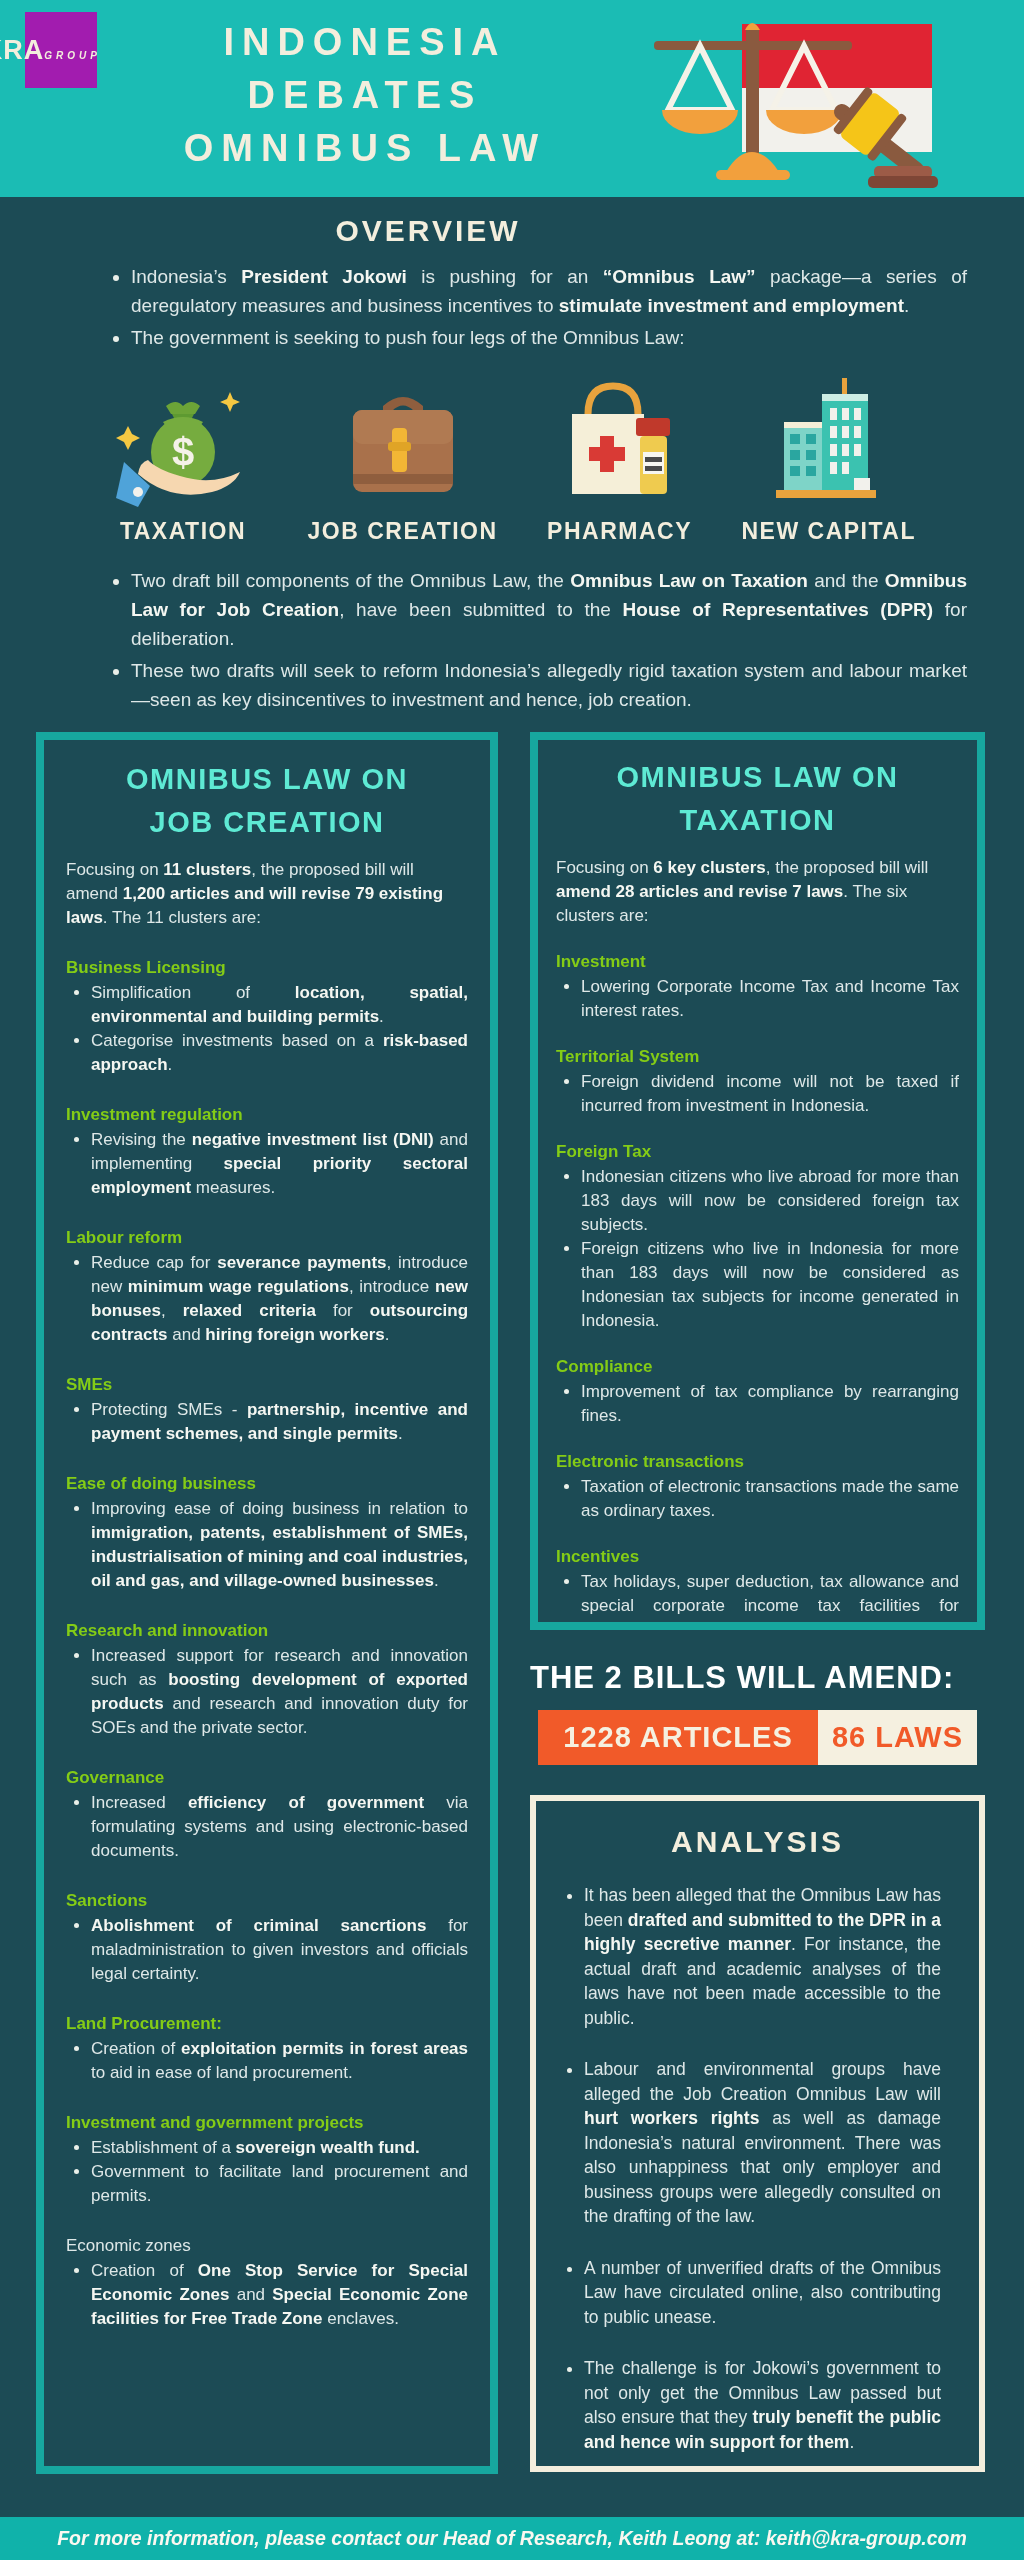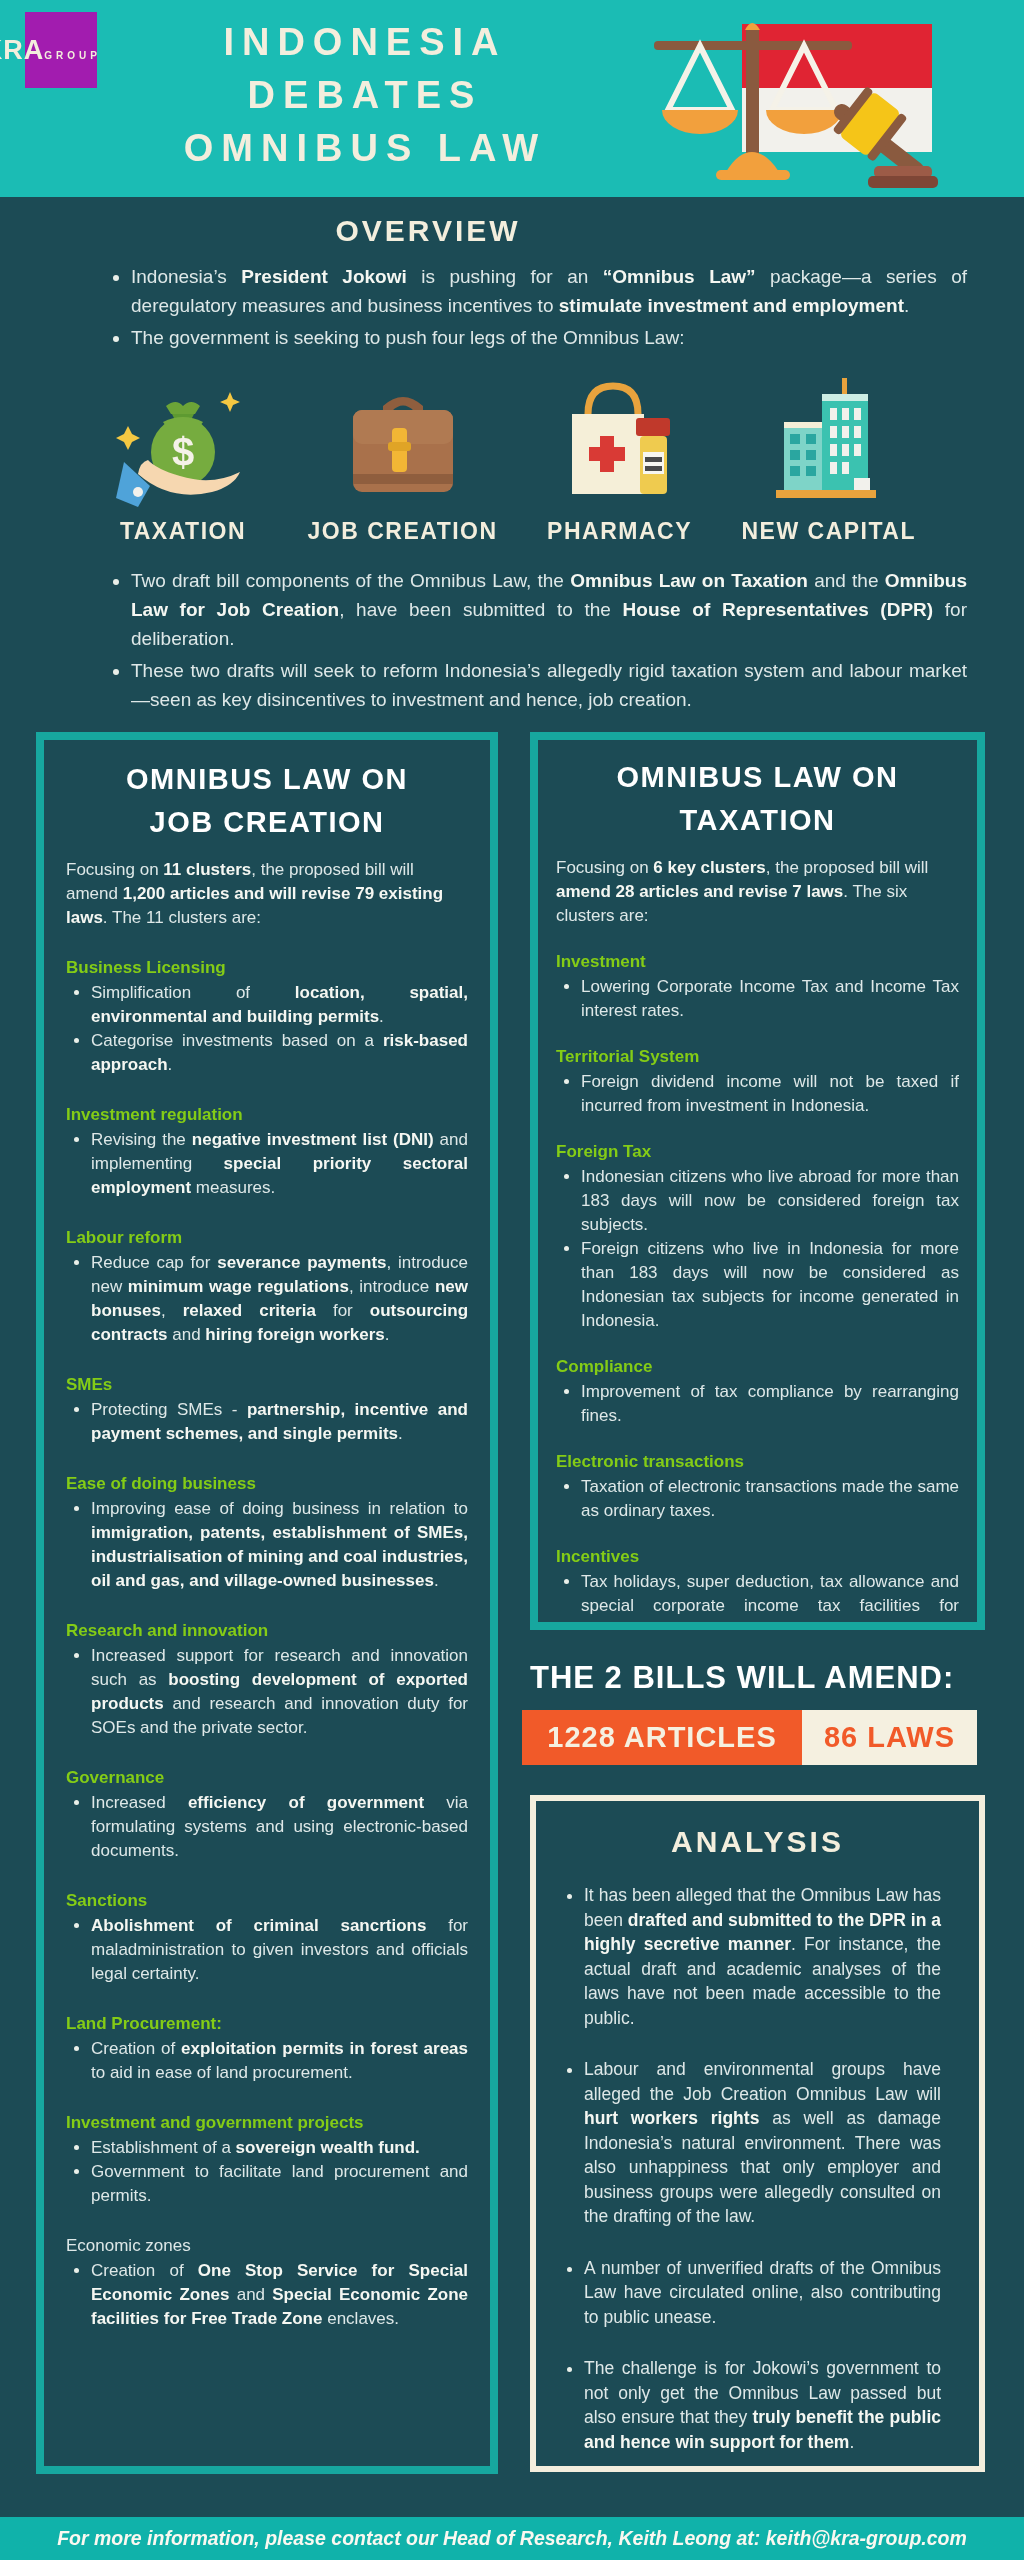--- a/index.html
+++ b/index.html
@@ -4,21 +4,21 @@
 <style>
   html,body{margin:0;padding:0;background:#0e2a30;}
   .page{position:relative;width:1024px;height:2560px;background:#1C4B55;overflow:hidden;
         font-family:"Liberation Sans",sans-serif;margin:0 auto;}
 
   
   .header{position:absolute;left:0;top:0;width:1024px;height:197px;background:#1BBCB4;}
   .logo{position:absolute;left:25px;top:12px;width:72px;height:76px;background:#a21caf;
         display:flex;align-items:center;justify-content:flex-end;color:#F3EEDD;}
   .logo .l1{font-size:27px;font-weight:bold;letter-spacing:1px;line-height:28px;}
-  .logo .l2{font-size:10px;font-weight:bold;letter-spacing:4px;margin-top:10px;margin-right:-4px;}
+  .logo .l2{font-size:10px;font-weight:bold;letter-spacing:4px;margin-top:10px;margin-right:-4px;font-style:italic;}
   .main-title{position:absolute;left:155px;top:16px;width:420px;text-align:center;
         color:#F3EEDD;font-weight:bold;font-size:38px;letter-spacing:8px;line-height:53px;}
   .scales-art{position:absolute;left:642px;top:14px;}
   .section-title{position:absolute;width:856px;text-align:center;color:#F3EEDD;
         font-weight:bold;font-size:30px;letter-spacing:3px;}
   ul{list-style:disc outside;}
   li::marker{color:#E9EFE9;}
   strong{color:#F5F7F2;font-weight:bold;}
 
   
@@ -28,35 +28,35 @@
   
   .legs{position:absolute;left:108px;top:370px;width:808px;display:flex;justify-content:space-between;}
   .leg{display:flex;flex-direction:column;align-items:center;}
   .leg .art{height:138px;display:flex;align-items:flex-end;}
   .leg .lbl{margin-top:10px;color:#F3EEDD;font-weight:bold;font-size:23px;letter-spacing:1.5px;white-space:nowrap;}
 
   
   .tealbox{position:absolute;border:8px solid #17A79F;box-sizing:border-box;overflow:hidden;}
   #jc-box{left:36px;top:732px;width:462px;height:1742px;padding:10px 22px;}
   #tax-box{left:530px;top:732px;width:455px;height:898px;padding:8px 18px;}
-  .box-title{text-align:center;color:#ffffff;font-weight:bold;font-size:29px;
+  .box-title{text-align:center;color:#5eead4;font-weight:bold;font-size:29px;
         letter-spacing:1.5px;line-height:43px;margin:8px 0 14px 0;}
   .intro{color:#DEE8E8;font-size:17px;line-height:24px;margin:0;}
   .clusters h4{color:#84cc16;font-size:17px;line-height:24px;margin:26px 0 1px 0;}
   #tax-box .clusters h4{margin-top:22px;}
   .clusters h4.plain{font-weight:normal;color:#DEE8E8;}
   .clusters ul{margin:1px 0 0 0;padding-left:25px;}
   .clusters li{color:#DEE8E8;font-size:17px;line-height:24px;text-align:justify;}
 
   
   .amend-heading{position:absolute;left:530px;top:1660px;color:#ffffff;font-weight:bold;
         font-size:31px;letter-spacing:1px;}
   .amend-bar{position:absolute;left:522px;top:1710px;width:455px;height:55px;display:flex;}
   .amend-articles{width:280px;background:#F15A29;color:#F5F0E0;display:flex;align-items:center;
-        justify-content:center;font-weight:bold;font-size:29px;letter-spacing:1px;}
+        justify-content:center;font-weight:bold;font-size:29px;letter-spacing:1px;margin-left:16px;}
   .amend-laws{flex:1;background:#F5F0E0;color:#F15A29;display:flex;align-items:center;
         justify-content:center;font-weight:bold;font-size:29px;letter-spacing:1px;}
 
   
   #analysis-box{position:absolute;left:530px;top:1795px;width:455px;height:677px;
         border:6px solid #F3EEDD;box-sizing:border-box;overflow:hidden;}
   #analysis-box h3{text-align:center;color:#F3EEDD;font-weight:bold;font-size:30px;
         letter-spacing:3px;margin:24px 0 0 0;}
   #analysis-list{margin:24px 0 0 0;padding:0 38px 0 48px;}
   #analysis-list li{color:#DEE8E8;font-size:17.5px;line-height:24.5px;text-align:justify;margin-bottom:27px;}

